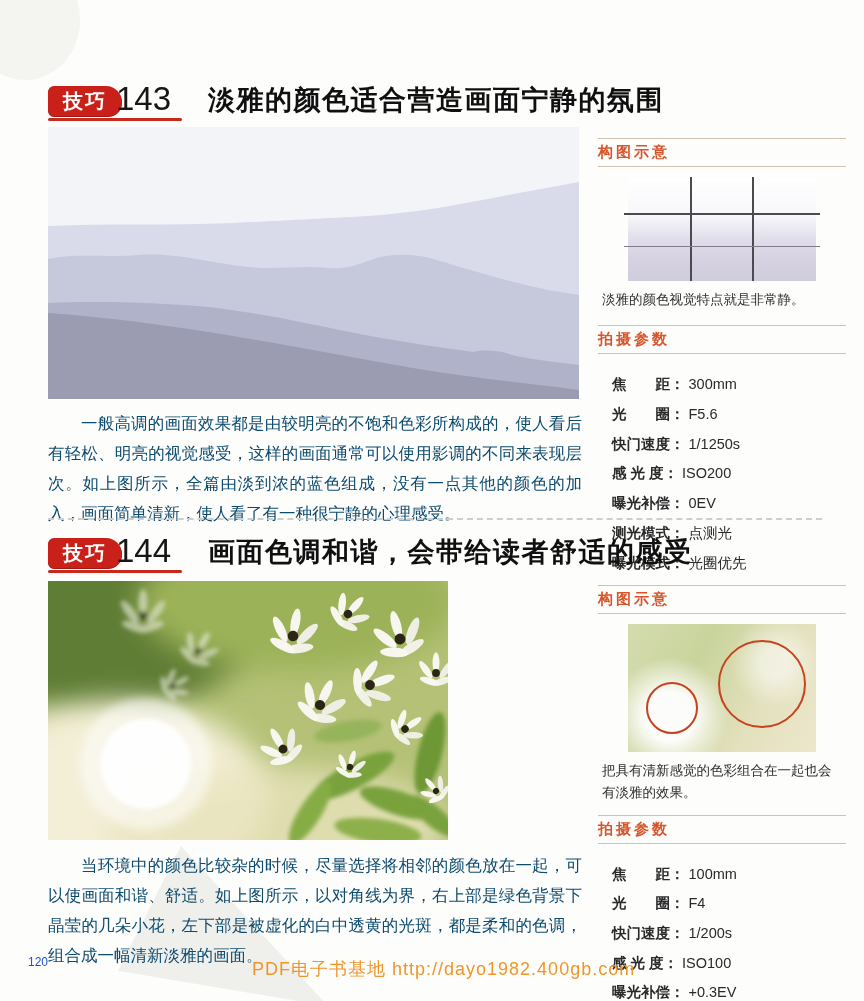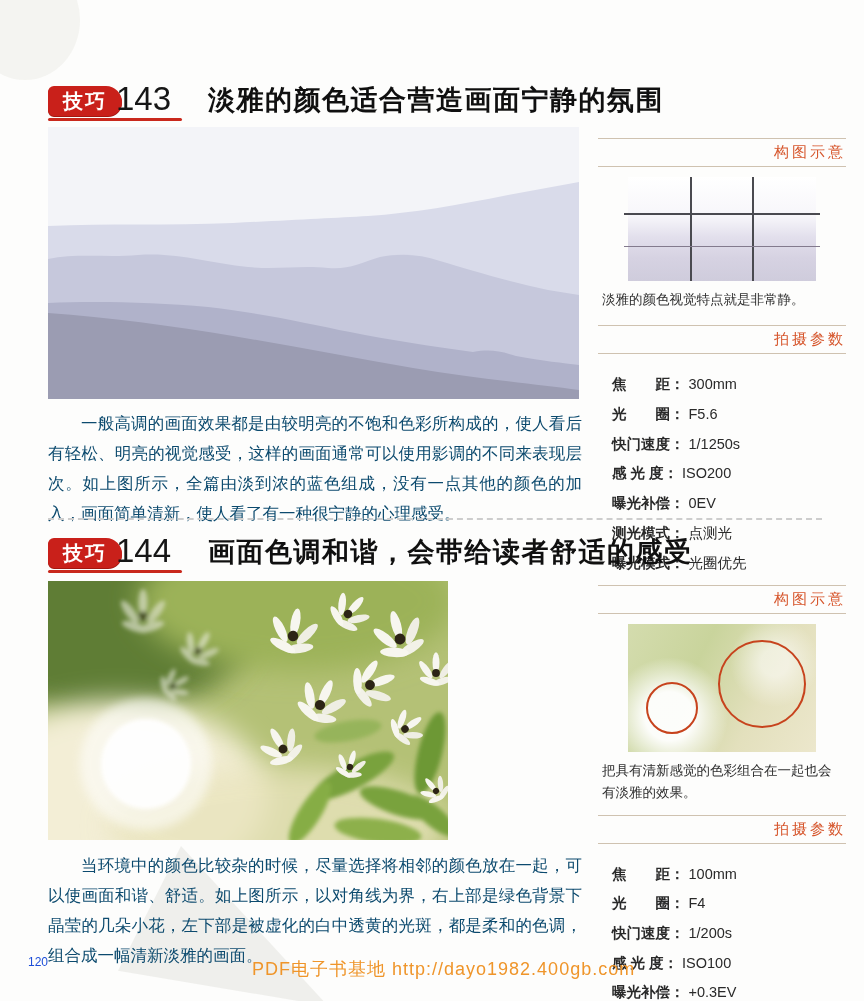--- a/index.html
+++ b/index.html
@@ -33,21 +33,21 @@
   .tip-number { position:absolute; left:68px; top:-4px; font-size:33px; color:#161616; }
   .tip-title { position:absolute; left:160px; top:-2px; font-size:27px; font-weight:bold;
     color:#101010; letter-spacing:1.5px; white-space:nowrap;text-align:center; }
 
   
   .photo { position:absolute; overflow:hidden; }
   .photo svg { display:block; }
 
   
   .side-col { position:absolute; left:598px; width:248px; }
-  .side-header { width:100%; text-align:right; color:#d6552b; font-weight:normal;
+  .side-header { width:100%; text-align:left; color:#d6552b; font-weight:bold;
     font-size:15px; letter-spacing:3px; padding:4px 0;
     border-top:1px solid #cfc2b0; border-bottom:1px solid #cfc2b0; }
   .comp-figure { position:relative; width:188px; margin:10px auto 8px auto; }
   .comp-grid-bg { position:relative; width:188px; height:104px;
     background:linear-gradient(to bottom,#ffffff 0%,#f7f6fa 38%,#e2dfec 58%,#d6d2e2 78%,#cfccdc 100%); }
   .gline { position:absolute; background:#4a4a50; }
   .gline.v1 { left:33%; top:0; width:1.5px; height:100%; }
   .gline.v2 { left:66%; top:0; width:1.5px; height:100%; }
   .gline.h1 { left:-4px; right:-4px; top:35%; height:1.5px; }
   .gline.h2 { left:-4px; right:-4px; top:66%; height:1.5px; background:#837a8d; }

